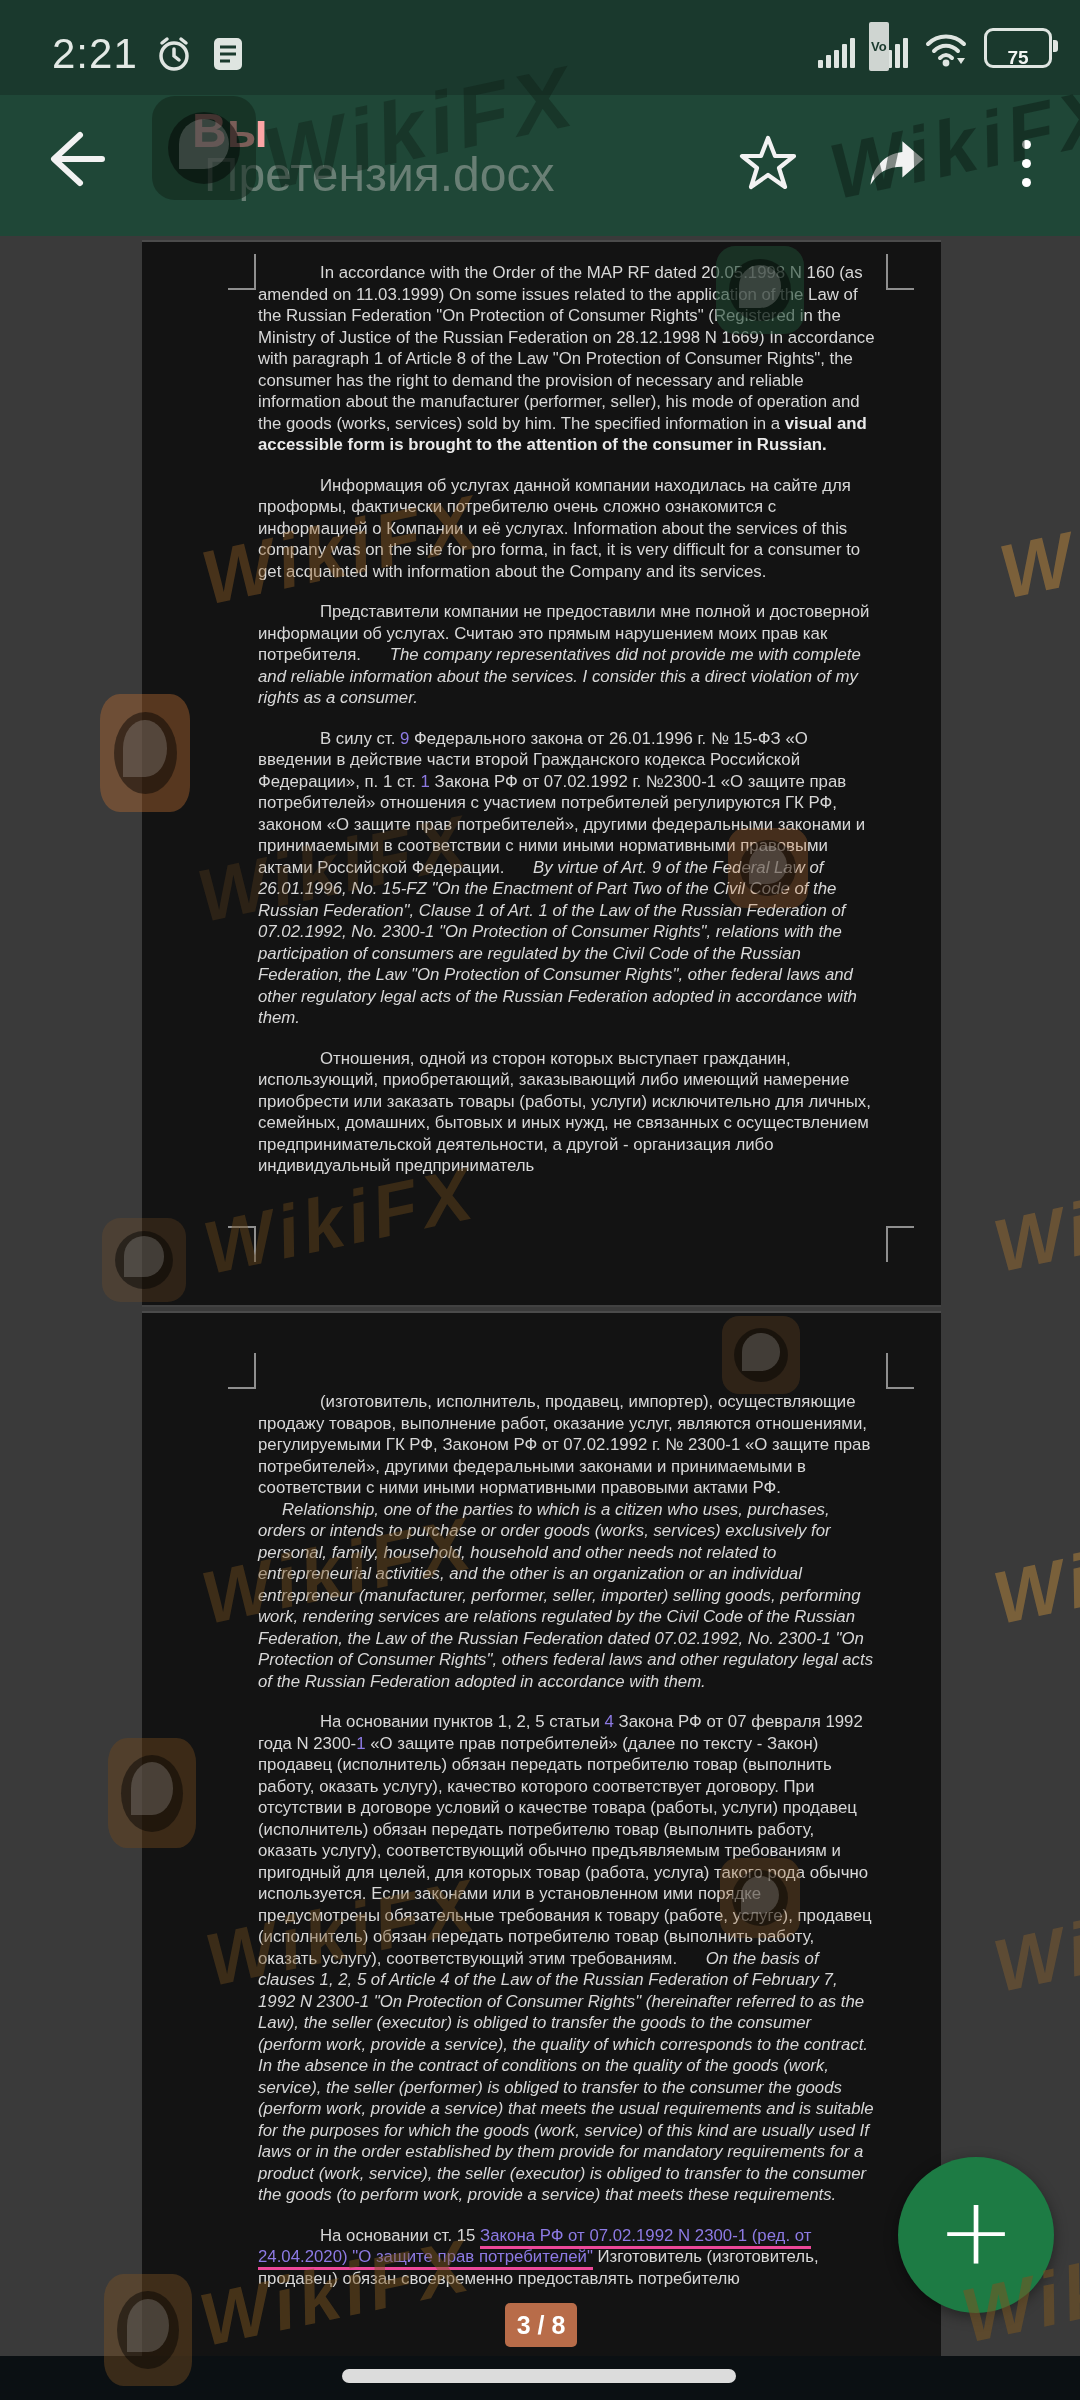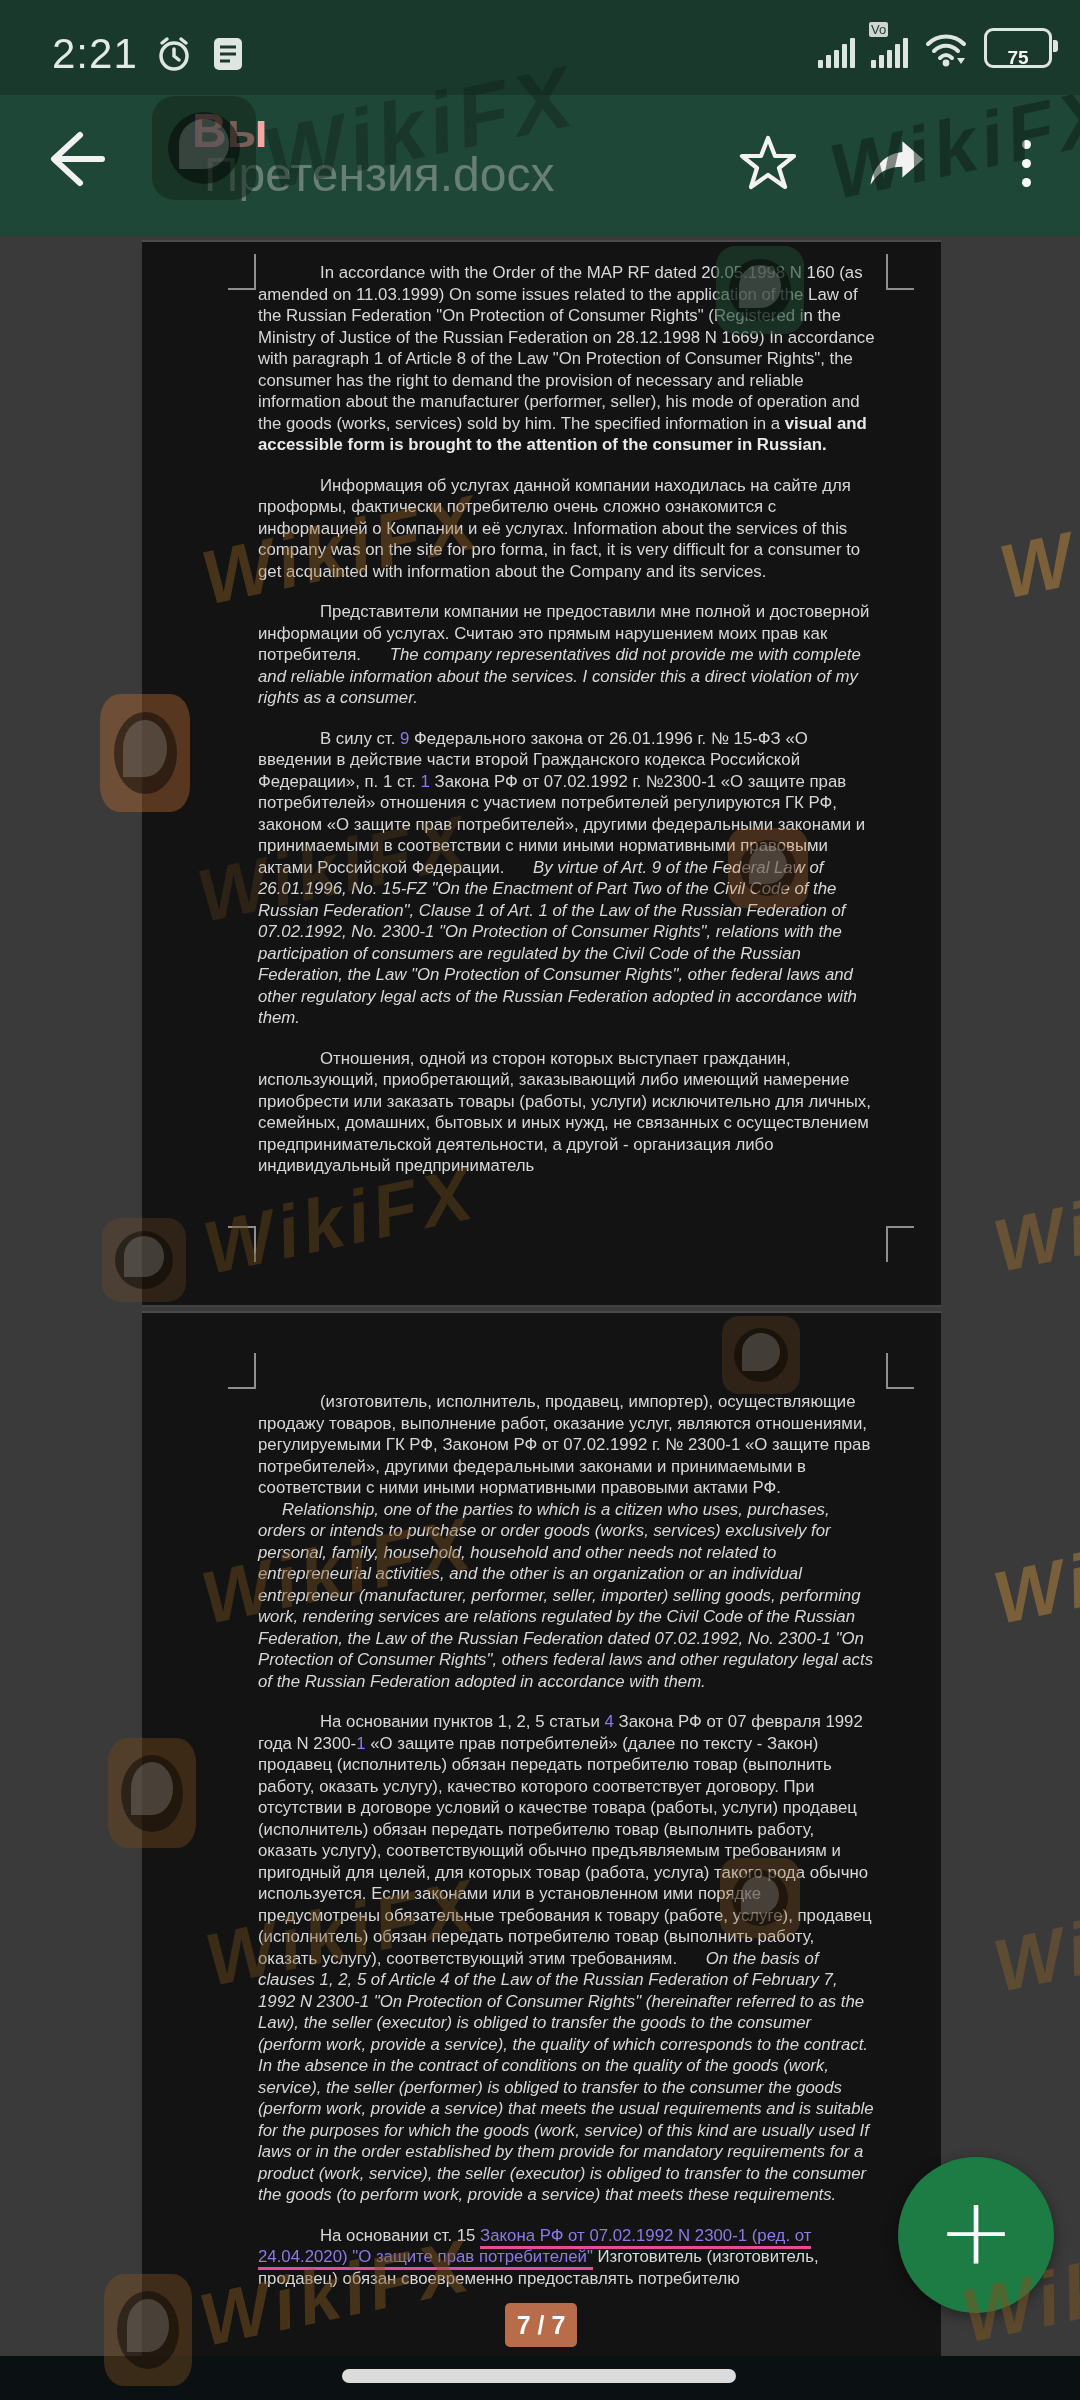--- a/index.html
+++ b/index.html
@@ -6,21 +6,21 @@
   #screen{position:relative;width:1080px;height:2400px;overflow:hidden;
     background:#363636;font-family:"Liberation Sans","DejaVu Sans",sans-serif;}
   
   #statusbar{position:absolute;left:0;top:0;width:1080px;height:95px;background:#1a392d;z-index:20;}
   .sb-left{position:absolute;left:52px;top:30px;display:flex;align-items:center;gap:16px;color:#e3e9e5;}
   .sb-time{font-size:42px;font-weight:400;letter-spacing:1px;}
   .sb-right{position:absolute;right:28px;top:28px;display:flex;align-items:flex-end;gap:16px;color:#e3e9e5;}
   .bars{display:flex;align-items:flex-end;gap:3px;height:34px;}
   .bars i{display:block;width:5px;background:#dfe5e1;border-radius:1px;}
   .volte{position:relative;}
-  .volte em{position:absolute;left:-2px;top:-12px;font-style:normal;font-size:13px;background:#cfd5d1;color:#1a392d;border-radius:2px;padding:0 2px;font-weight:400;}
+  .volte em{position:absolute;left:-2px;top:-12px;font-style:normal;font-size:13px;background:#cfd5d1;color:#1a392d;border-radius:2px;padding:17px 2px;font-weight:700;}
   .battery{position:relative;width:62px;height:34px;border:3px solid #dfe5e1;border-radius:9px;display:flex;align-items:center;justify-content:center;}
   .battery:after{content:"";position:absolute;right:-9px;top:9px;width:5px;height:12px;background:#dfe5e1;border-radius:0 3px 3px 0;}
   .battery b{font-size:19px;font-weight:700;color:#f2f5f3;margin-top:20px;}
   
   #appbar{position:absolute;left:0;top:95px;width:1080px;height:141px;background:#1f4737;z-index:20;}
   .back{position:absolute;left:40px;top:28px;width:72px;height:72px;}
   .ghost-title{position:absolute;left:204px;top:52px;font-size:48px;color:rgba(152,161,155,.62);white-space:nowrap;z-index:1;}
   .title{position:absolute;left:192px;top:8px;font-size:48px;font-weight:700;color:#fca5a5;z-index:2;}
   .subtitle{position:absolute;left:198px;top:78px;font-size:38px;color:#e8ece9;z-index:2;}
   .hicon{position:absolute;top:38px;width:60px;height:60px;z-index:3;}
@@ -143,21 +143,21 @@
       <div class="mk tl" style="left:86px;top:40px"></div>
       <div class="mk tr" style="left:744px;top:40px"></div>
       <div class="doc-text" style="top:78px">
         <p><span>(изготовитель, исполнитель, продавец, импортер), осуществляющие продажу товаров, выполнение работ, оказание услуг, являются отношениями, регулируемыми ГК РФ, Законом РФ от 07.02.1992 г. № 2300-1 «О защите прав потребителей», другими федеральными законами и принимаемыми в соответствии с ними иными нормативными правовыми актами РФ. </span><span class="ri">Relationship, one of the parties to which is a citizen who uses, purchases, orders or intends to purchase or order goods (works, services) exclusively for personal, family, household, household and other needs not related to entrepreneurial activities, and the other is an organization  or an individual entrepreneur (manufacturer, performer, seller, importer) selling goods, performing work, rendering services are relations regulated by the Civil Code of the Russian Federation, the Law of the Russian Federation dated 07.02.1992, No. 2300-1 "On Protection of Consumer Rights", others  federal laws and other regulatory legal acts of the Russian Federation adopted  in accordance with them.</span></p>
         <p><span>На основании пунктов 1, 2, 5 статьи </span><span class="rl">4</span><span> Закона РФ от 07 февраля 1992 года N 2300-</span><span class="rl">1</span><span> «О защите прав потребителей» (далее по тексту - Закон) продавец (исполнитель) обязан передать потребителю товар (выполнить работу, оказать услугу), качество которого соответствует договору. При отсутствии в договоре условий о качестве товара (работы, услуги) продавец (исполнитель) обязан передать потребителю товар (выполнить работу, оказать услугу), соответствующий обычно предъявляемым требованиям и пригодный для целей, для которых товар (работа, услуга) такого рода обычно используется. Если законами или в установленном ими порядке предусмотрены обязательные требования к товару (работе, услуге), продавец (исполнитель) обязан передать потребителю товар (выполнить работу, оказать услугу), соответствующий этим требованиям. </span><span class="ri">On the basis of clauses 1, 2, 5 of Article 4 of the Law of the Russian Federation of February 7, 1992 N 2300-1 "On Protection of Consumer Rights" (hereinafter referred to as the Law), the seller (executor) is obliged to transfer the goods to the consumer (perform work, provide a service),  the quality of which corresponds to the contract.  In the absence in the contract of conditions on the quality of the goods (work, service), the seller (performer) is obliged to transfer to the consumer the goods (perform work, provide a service) that meets the usual requirements and is suitable for the purposes for which the goods (work, service) of this kind are usually used  If laws or in the order established by them provide for mandatory requirements for a product (work, service), the seller (executor) is obliged to transfer to the consumer the goods (to perform work, provide a service) that meets these requirements.</span></p>
         <p><span>На основании ст. 15 </span><span class="rbl">Закона РФ от 07.02.1992 N 2300-1 (ред. от 24.04.2020) "О защите прав потребителей"</span><span> Изготовитель (изготовитель, продавец) обязан своевременно предоставлять потребителю</span></p>
       </div>
     </div>
   </div>
 
-  <div id="pagebadge">7 / 7</div>
+  <div id="pagebadge">3 / 8</div>
 
   <div id="fab">
     <span>+</span>
   </div>
 
   <div id="navbar">
     <div id="navpill"></div>
   </div>
 
   <div class="wm wmlogo" style="left:152px;top:96px;width:104px;height:104px;background:rgba(16,36,26,.55)"></div>

